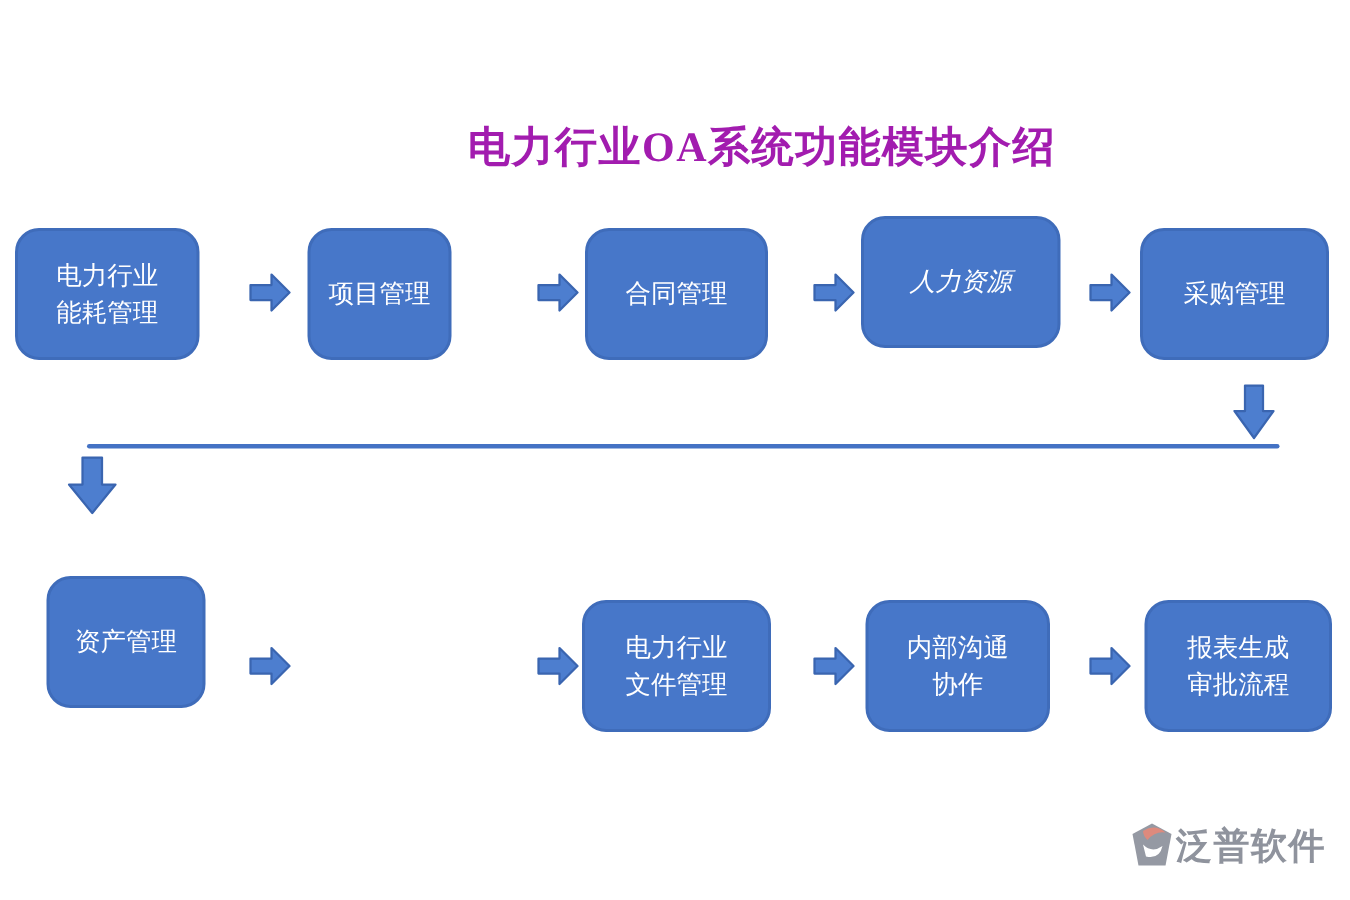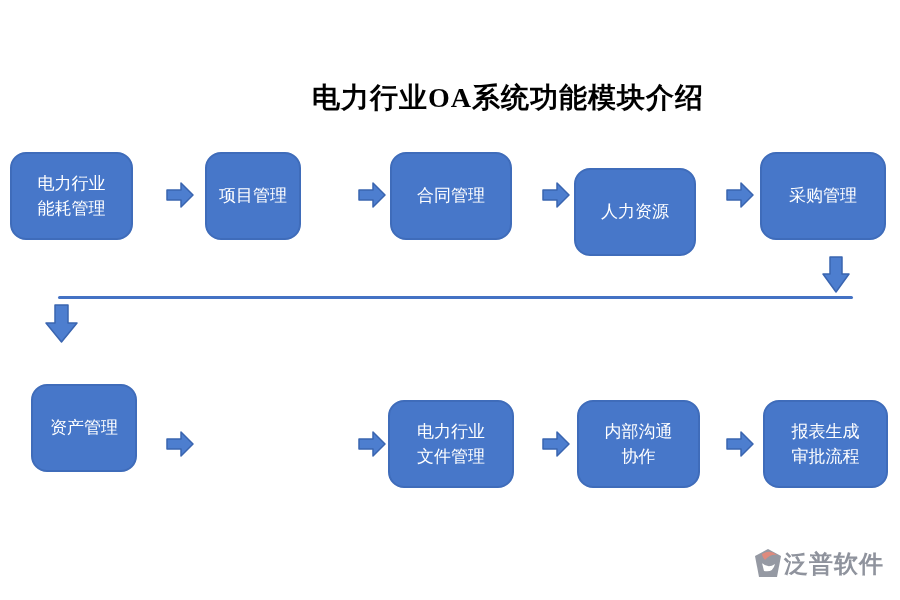--- a/index.html
+++ b/index.html
@@ -2,34 +2,34 @@
 <html><head>
 <meta charset="utf-8">
 <style>
   html,body{margin:0;padding:0;background:#fff;}
   .stage{
     position:relative;width:900px;height:600px;background:#ffffff;overflow:hidden;
     font-family:"Liberation Serif","DejaVu Serif",serif;
   }
   .diagram-title{
     position:absolute;top:79px;left:508px;transform:translateX(-50%);
-    font-size:28px;font-weight:bold;color:#000000;white-space:nowrap;letter-spacing:1px;
+    font-size:28px;font-weight:bold;color:#a21caf;white-space:nowrap;letter-spacing:1px;
   }
   .box{
     position:absolute;height:88px;box-sizing:border-box;
     background:#4777c9;border:2px solid #3f6cba;border-radius:16px;
     display:flex;align-items:center;justify-content:center;
     color:#ffffff;font-size:17px;text-align:center;line-height:1.5;
   }
   .box-label{white-space:pre-line;}
   
   .b11{left:10px; top:152px;width:123px;}
   .b12{left:205px;top:152px;width:96px;}
   .b13{left:390px;top:152px;width:122px;}
-  .b14{left:574px;top:168px;width:122px;}
+  .b14{left:574px;top:144px;width:133px;font-style:italic;}
   .b15{left:760px;top:152px;width:126px;}
   
   .b21{left:10px; top:384px;width:106px;margin-left:21px;}
   .b22{left:205px;top:400px;width:120px;}
   .b23{left:388px;top:400px;width:126px;}
   .b24{left:577px;top:400px;width:123px;}
   .b25{left:763px;top:400px;width:125px;}
   .arrow{position:absolute;}
   .r1a1{left:166px;top:180px;} .r1a2{left:358px;top:180px;}
   .r1a3{left:542px;top:180px;} .r1a4{left:726px;top:180px;}

